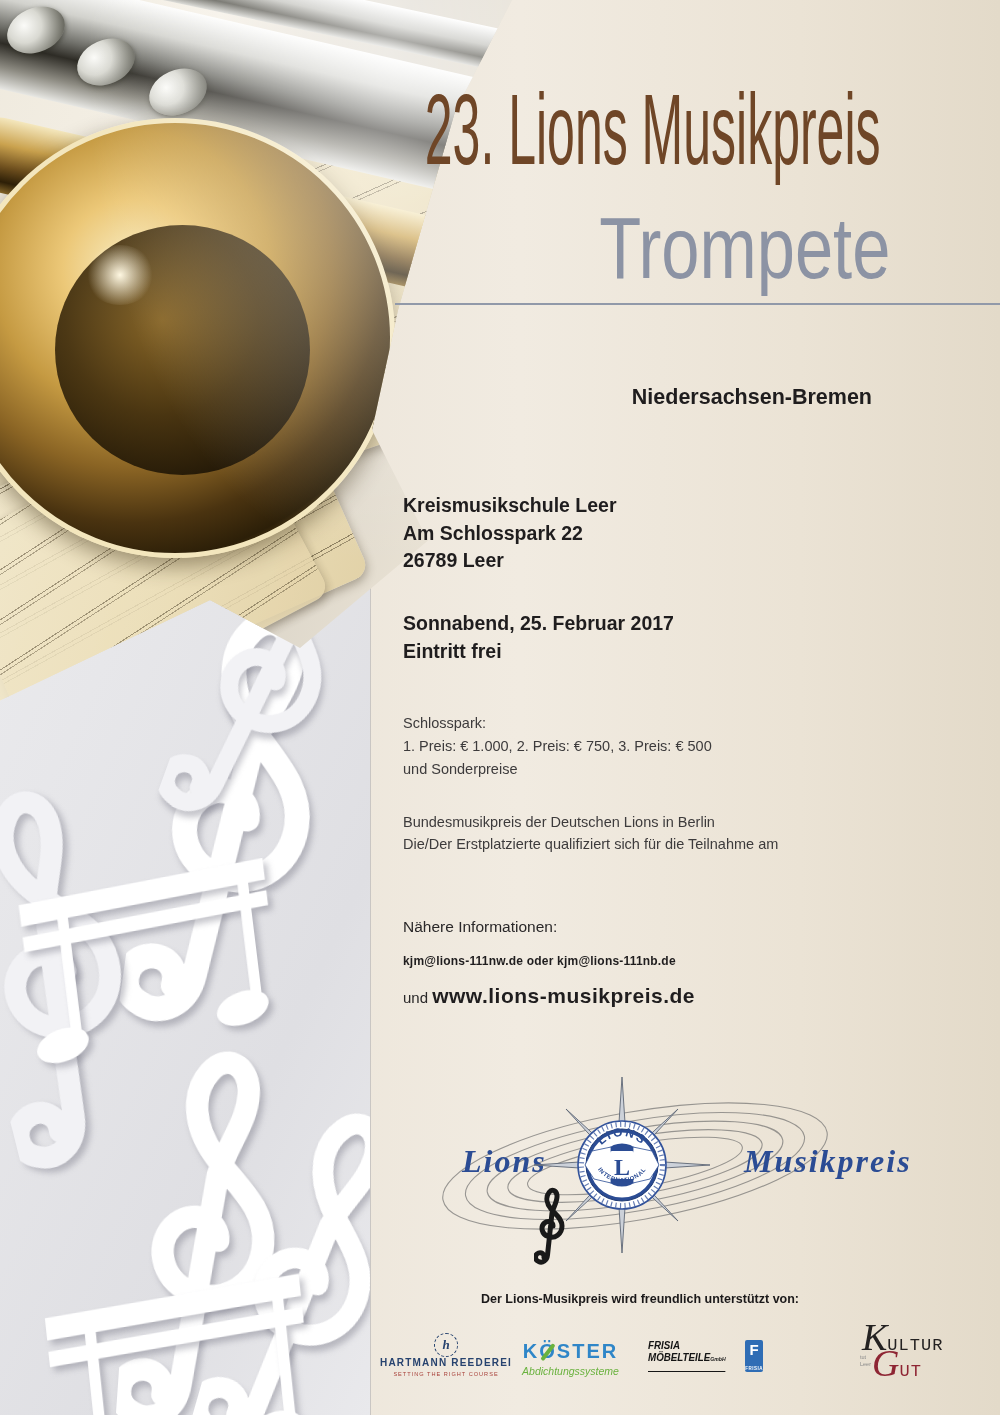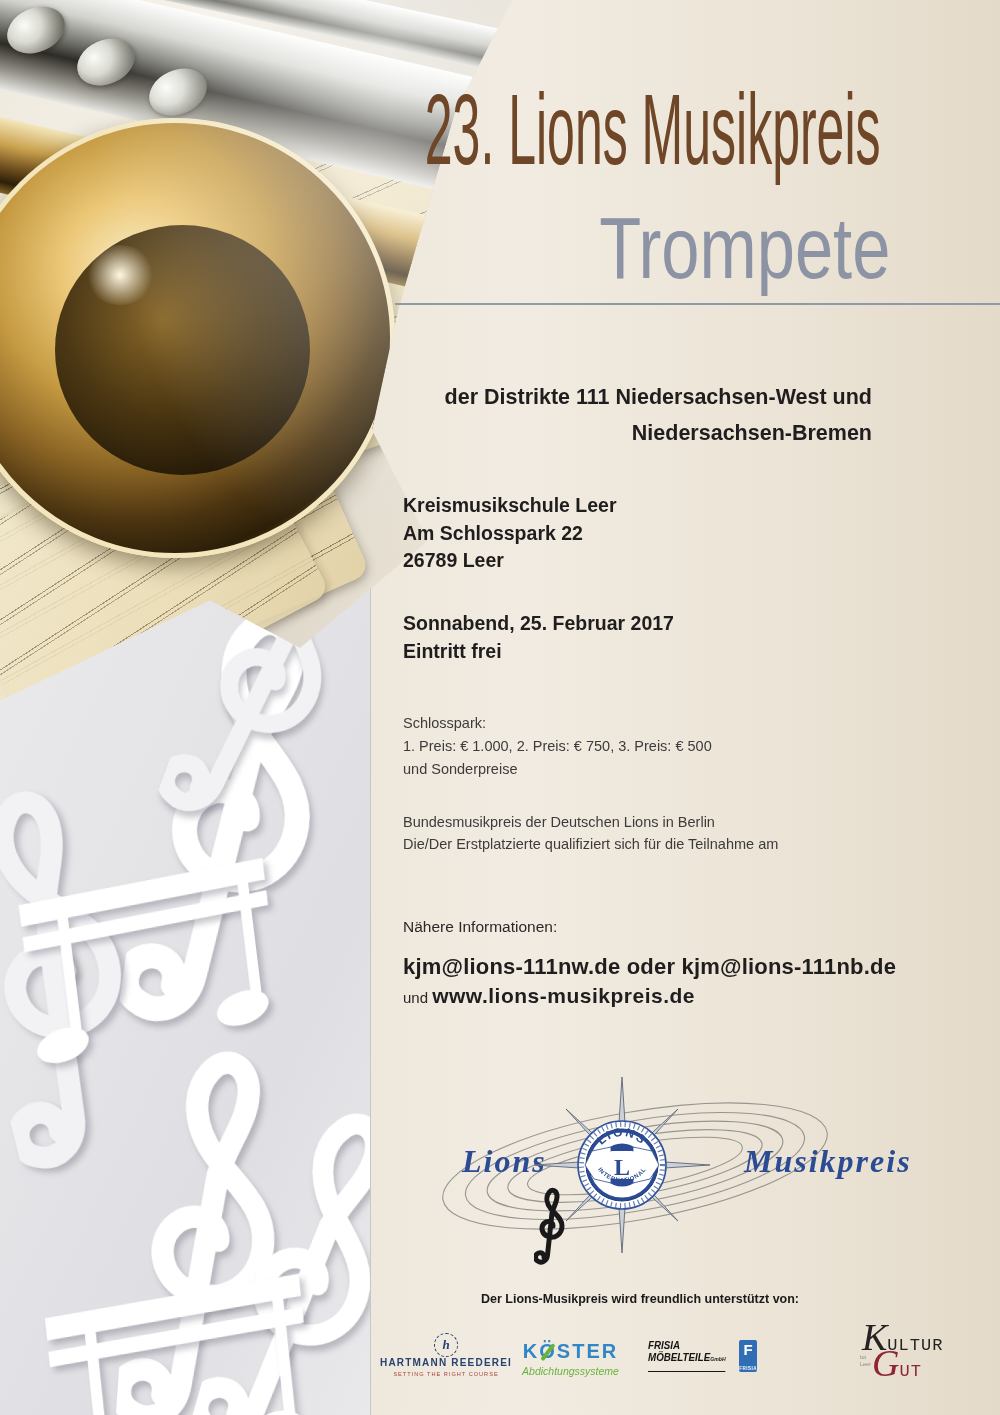--- a/index.html
+++ b/index.html
@@ -41,21 +41,21 @@
     white-space:nowrap;transform:scaleX(.78);transform-origin:right center;z-index:4;}
   .divider{position:absolute;left:395px;top:303px;width:605px;height:2px;background:#9199a9;z-index:4;}
   
   .txt{position:absolute;z-index:4;color:#1f1d1e;}
   .districts{left:400px;top:379px;width:472px;text-align:right;font-weight:bold;font-size:21.5px;line-height:36px;}
   .venue{left:403px;top:492px;font-weight:bold;font-size:19.5px;line-height:27.5px;}
   .event{left:403px;top:610px;font-weight:bold;font-size:19.5px;line-height:27.5px;}
   .prizes{left:403px;top:712px;font-size:14.5px;line-height:23px;color:#3d3b3c;}
   .qualif{left:403px;top:812px;font-size:14.5px;line-height:21.5px;color:#3d3b3c;}
   .info-h{left:403px;top:918px;font-size:15.5px;color:#2a2829;}
-  .emails{left:403px;top:954px;font-weight:bold;font-size:22px;letter-spacing:.2px;}
+  .emails{left:403px;top:954px;font-weight:bold;font-size:12px;letter-spacing:.2px;}
   .webrow{left:403px;top:984px;font-size:15px;color:#2a2829;}
   .webrow b{font-size:21px;letter-spacing:.5px;color:#1f1d1e;}
   
   .banner-word{position:absolute;font-family:"Liberation Serif",serif;font-style:italic;font-weight:bold;
     color:#2b4c94;font-size:32px;letter-spacing:2px;z-index:5;}
   .swoosh{position:absolute;left:430px;top:1096px;z-index:3;}
   .emblem{position:absolute;left:532px;top:1075px;z-index:5;}
   .banner-clef{position:absolute;left:534px;top:1176px;z-index:6;}
   .banner-clef use{stroke:#191919;stroke-width:10;fill:none;stroke-linecap:round;stroke-linejoin:round;}
   
@@ -65,21 +65,21 @@
   .sp-hartmann{left:396px;top:1333px;width:100px;}
   .hart-circle{width:22px;height:22px;border:1.6px dashed #27436f;border-radius:50%;
     display:flex;align-items:center;justify-content:center;
     font-family:"Liberation Serif",serif;font-style:italic;font-weight:bold;font-size:13px;color:#27436f;}
   .hart-name{margin-top:0;font-size:10px;font-weight:bold;letter-spacing:1.2px;color:#27436f;white-space:nowrap;}
   .hart-tag{margin-top:3px;font-size:5.6px;letter-spacing:1px;color:#a8403a;white-space:nowrap;}
   .sp-koster{left:523px;top:1340px;width:95px;}
   .koster-word{position:relative;font-size:20px;font-weight:bold;letter-spacing:2px;color:#2f86c8;white-space:nowrap;}
   .koster-slash{position:absolute;left:23px;top:2px;width:3.5px;height:20px;background:#6ab23e;transform:rotate(38deg);border-radius:2px;}
   .koster-sub{margin-top:2px;font-style:italic;font-size:10.5px;color:#6ab23e;white-space:nowrap;}
-  .sp-frisia{left:648px;top:1340px;width:105px;flex-direction:row;align-items:flex-start;gap:0;}
+  .sp-frisia{left:648px;top:1340px;width:105px;flex-direction:row;align-items:flex-start;gap:6px;}
   .frisia-text{display:flex;flex-direction:column;transform:scaleX(.85);transform-origin:left top;
     border-bottom:1.6px solid #161616;padding-bottom:6px;}
   .frisia-l1,.frisia-l2{font-size:11.5px;font-weight:bold;color:#141414;line-height:11.5px;white-space:nowrap;font-style:italic;}
   .frisia-gmbh{font-size:6px;font-weight:bold;}
   .frisia-badge{width:25px;height:29px;background:#2f6db5;border-radius:2px;display:flex;flex-direction:column;align-items:center;justify-content:space-between;padding:2px 0 1px;}
   .frisia-f{color:#fff;font-weight:bold;font-size:15px;line-height:15px;}
   .frisia-badge-label{color:#fff;font-size:4.5px;letter-spacing:.5px;font-weight:bold;}
   .sp-kultur{left:862px;top:1322px;width:95px;align-items:flex-start;}
   .kultur-row{display:flex;align-items:baseline;line-height:1;}
   .kultur-script{font-family:"Liberation Serif",serif;font-style:italic;font-size:38px;line-height:.8;color:#242222;}
@@ -147,21 +147,20 @@
     <div class="ph-bell-in" style="left:55px;top:225px;width:255px;height:250px"></div>
     <div class="ph-spec" style="left:85px;top:245px;width:70px;height:60px"></div>
     <div class="ph-glow"></div>
   </div>
 
   <div class="title">23. Lions Musikpreis</div>
   <div class="subtitle">Trompete</div>
   <div class="divider"></div>
 
   <div class="txt districts">
-    <div>der Distrikte 111 Niedersachsen-West und</div>
     <div>Niedersachsen-Bremen</div>
   </div>
 
   <div class="txt venue">
     <div>Kreismusikschule Leer</div>
     <div>Am Schlosspark 22</div>
     <div>26789 Leer</div>
   </div>
 
   <div class="txt event">

